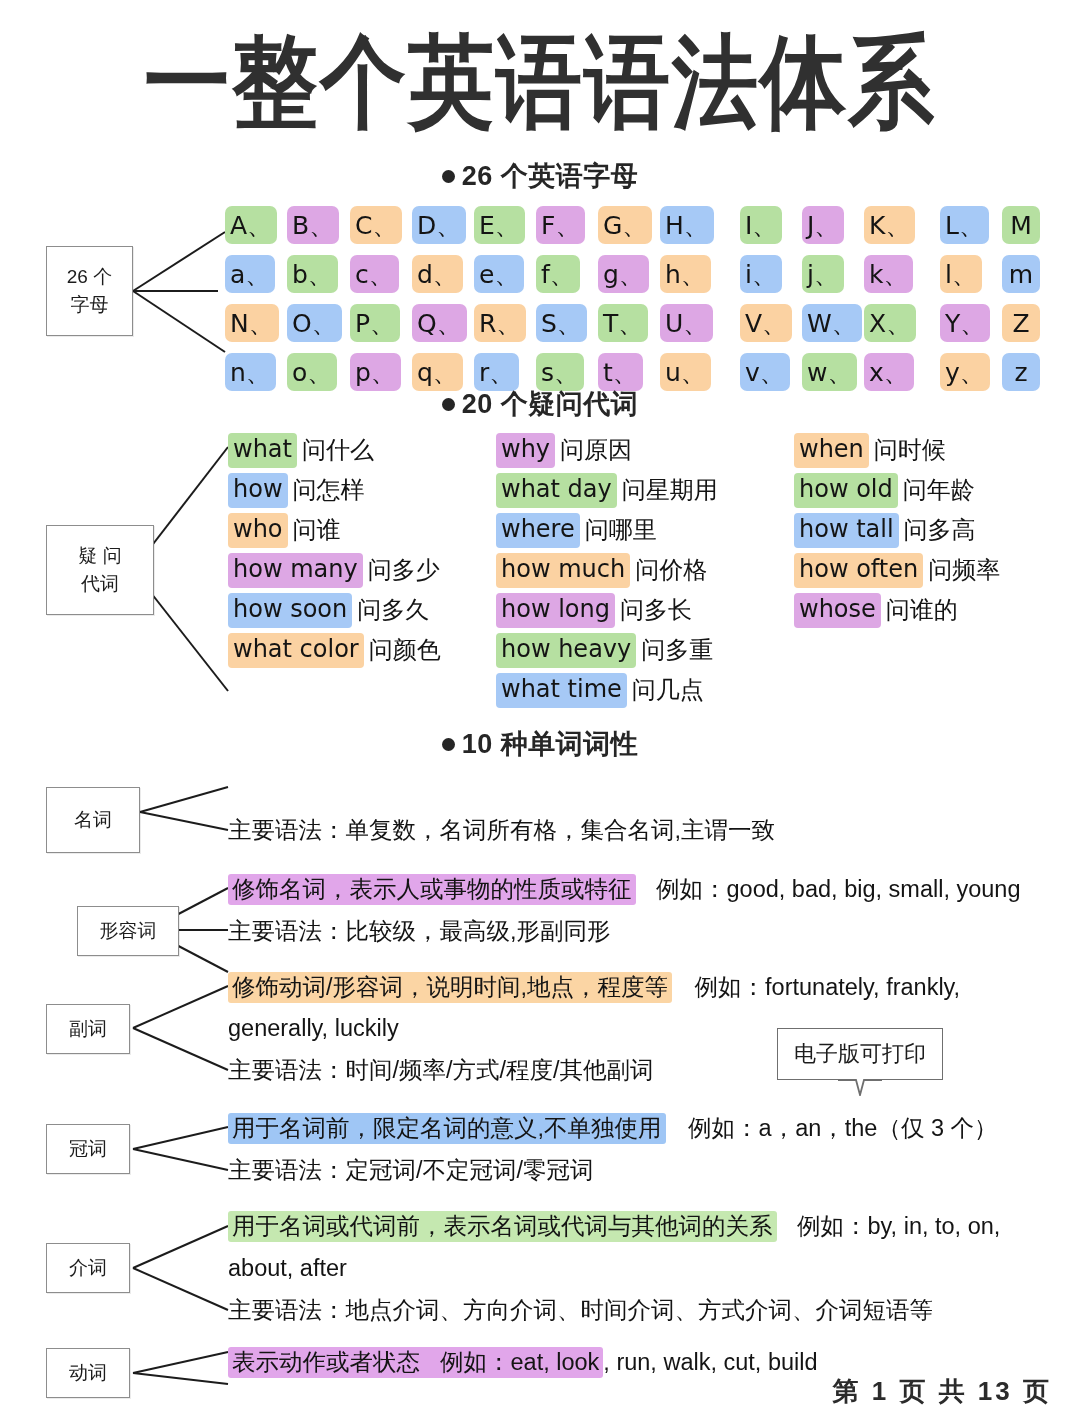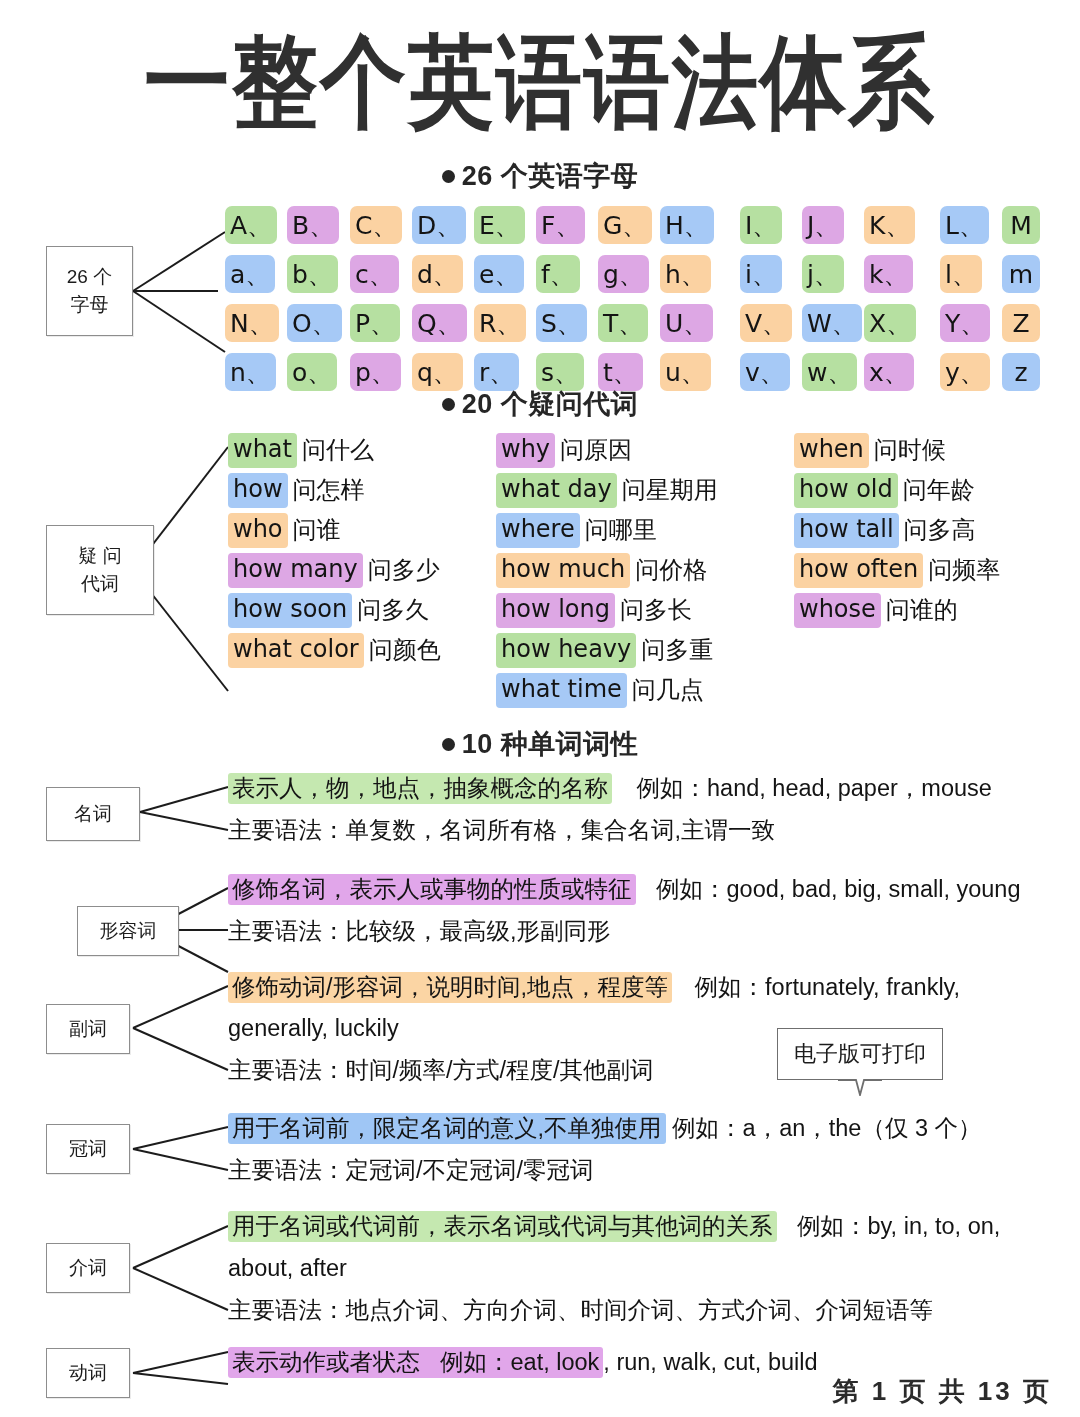--- a/index.html
+++ b/index.html
@@ -318,26 +318,22 @@
           <span class="qword c-purple">whose</span>
           <span class="qmean">问谁的</span>
         </div>
       </div>
     </div>
 
   <div class="sec-head" style="top:726px;">
     <span class="bullet"></span><span>10 种单词词性</span>
   </div>
 
-  <div class="lbox" style="left:46px;top:787px;width:94px;height:54px;">
+  <div class="lbox" style="left:46px;top:787px;width:94px;height:66px;">
     <span>名词</span>
-  </div>
-  <div class="wt-line" style="left:228px;top:774px;">
-    <span class="hl hl-green">表示人，物，地点，抽象概念的名称</span>
-    <span class="eg" style="margin-left:18px;">例如：hand, head, paper，mouse</span>
   </div>
   <div class="wt-line" style="left:228px;top:816px;">主要语法：单复数，名词所有格，集合名词,主谓一致</div>
 
   <div class="lbox" style="left:46px;top:906px;width:102px;height:50px;margin-left:31px;">
     <span>形容词</span>
   </div>
   <div class="wt-line" style="left:228px;top:875px;">
     <span class="hl hl-purple">修饰名词，表示人或事物的性质或特征</span>
     <span class="eg" style="margin-left:14px;">例如：good, bad, big, small, young</span>
   </div>
@@ -361,21 +357,21 @@
       <path d="M0,0 L44,0 L44,1 L26,1 L22,16 L18,1 L0,1 Z" fill="#ffffff" stroke="none"></path>
       <path d="M0,1 L18,1 L22,16 L26,1 L44,1" fill="#ffffff" stroke="#6f6f6f" stroke-width="1.8"></path>
     </svg>
   </div>
 
   <div class="lbox" style="left:46px;top:1124px;width:84px;height:50px;">
     <span>冠词</span>
   </div>
   <div class="wt-line" style="left:228px;top:1114px;">
     <span class="hl hl-blue">用于名词前，限定名词的意义,不单独使用</span>
-    <span class="eg" style="margin-left:0;">例如：a，an，the（仅 3 个）</span>
+    <span class="eg" style="margin-left:16px;">例如：a，an，the（仅 3 个）</span>
   </div>
   <div class="wt-line" style="left:228px;top:1156px;">主要语法：定冠词/不定冠词/零冠词</div>
 
   <div class="lbox" style="left:46px;top:1243px;width:84px;height:50px;">
     <span>介词</span>
   </div>
   <div class="wt-line" style="left:228px;top:1212px;">
     <span class="hl hl-green">用于名词或代词前，表示名词或代词与其他词的关系</span>
     <span class="eg" style="margin-left:14px;">例如：by, in, to, on,</span>
   </div>

